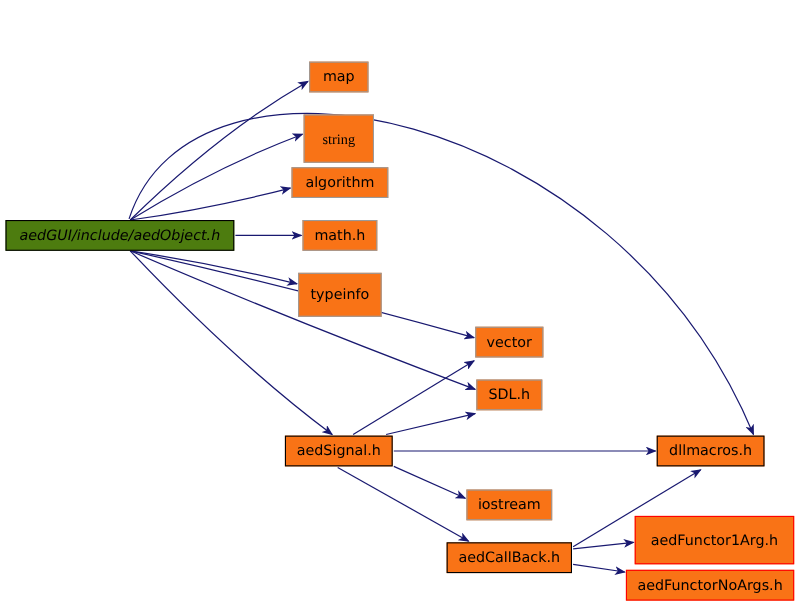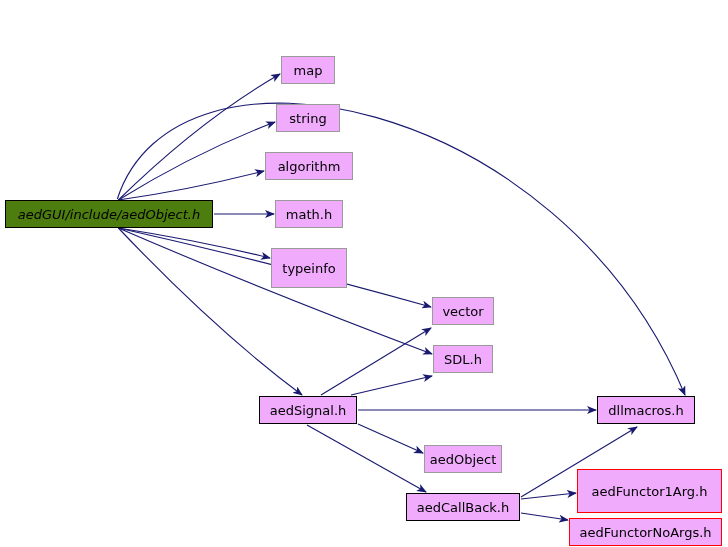--- a/index.html
+++ b/index.html
@@ -26,21 +26,21 @@
   .node {
     position: absolute;
     box-sizing: border-box;
     display: flex;
     align-items: center;
     justify-content: center;
     font-size: 13px;
     line-height: 1;
     color: #000000;
     white-space: nowrap;
-    background: #f0abfc;
+    background: #f97316;
     border: 1px solid #9a9a9a;
   }
   .node.root {
     background: #4d7c0f;
     border: 1px solid #000000;
     font-style: italic;
   }
   .node.strong {
     border: 1px solid #000000;
   }
@@ -82,21 +82,21 @@
         <path d="M521,513 L568,520" marker-end="url(#arrow)"></path>
       </g>
   </svg>
   <div id="node-layer">
       <div class="node root" style="left: 5px; top: 200px; width: 208px; height: 28px;">
         <span class="node-label">aedGUI/include/aedObject.h</span>
       </div>
       <div class="node " style="left: 281px; top: 56px; width: 54px; height: 28px;">
         <span class="node-label">map</span>
       </div>
-      <div class="node " style="left: 276px; top: 104px; width: 64px; height: 28px;">
+      <div class="node " style="left: 276px; top: 104px; width: 64px; height: 44px; font-family: Liberation Serif, serif;">
         <span class="node-label">string</span>
       </div>
       <div class="node " style="left: 265px; top: 152px; width: 88px; height: 28px;">
         <span class="node-label">algorithm</span>
       </div>
       <div class="node " style="left: 275px; top: 200px; width: 68px; height: 28px;">
         <span class="node-label">math.h</span>
       </div>
       <div class="node " style="left: 271px; top: 248px; width: 76px; height: 40px;">
         <span class="node-label">typeinfo</span>
@@ -107,21 +107,21 @@
       <div class="node " style="left: 433px; top: 345px; width: 60px; height: 28px; text-align: center;">
         <span class="node-label">SDL.h</span>
       </div>
       <div class="node strong" style="left: 259px; top: 396px; width: 98px; height: 28px;">
         <span class="node-label">aedSignal.h</span>
       </div>
       <div class="node strong" style="left: 597px; top: 396px; width: 98px; height: 28px; justify-content: center;">
         <span class="node-label">dllmacros.h</span>
       </div>
       <div class="node " style="left: 424px; top: 445px; width: 78px; height: 28px;">
-        <span class="node-label">aedObject</span>
+        <span class="node-label">iostream</span>
       </div>
       <div class="node danger" style="left: 577px; top: 469px; width: 145px; height: 44px;">
         <span class="node-label">aedFunctor1Arg.h</span>
       </div>
       <div class="node strong" style="left: 406px; top: 493px; width: 114px; height: 28px;">
         <span class="node-label">aedCallBack.h</span>
       </div>
       <div class="node danger" style="left: 569px; top: 518px; width: 153px; height: 28px;">
         <span class="node-label">aedFunctorNoArgs.h</span>
       </div>

